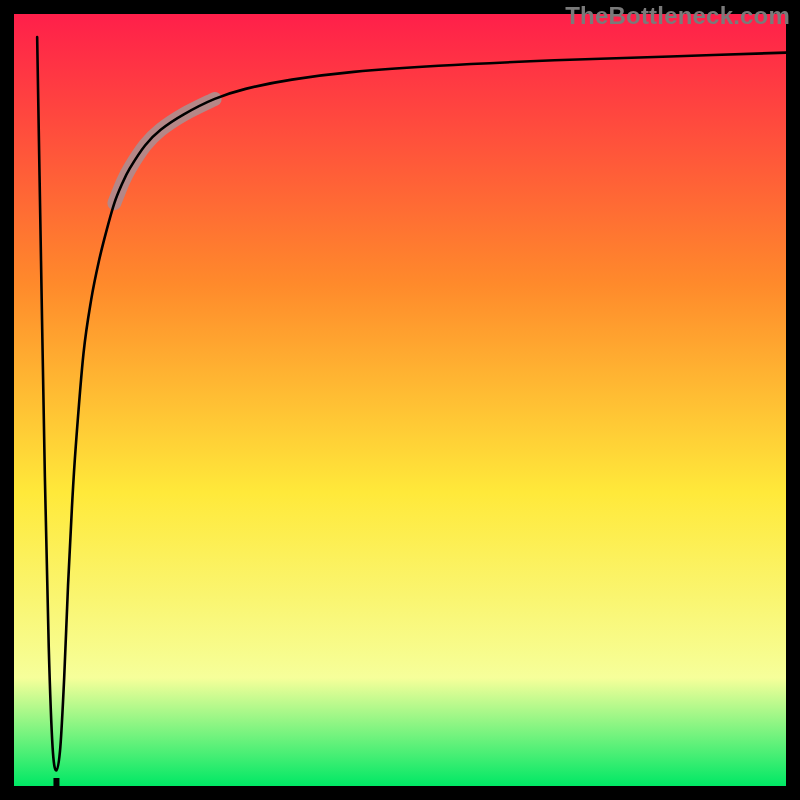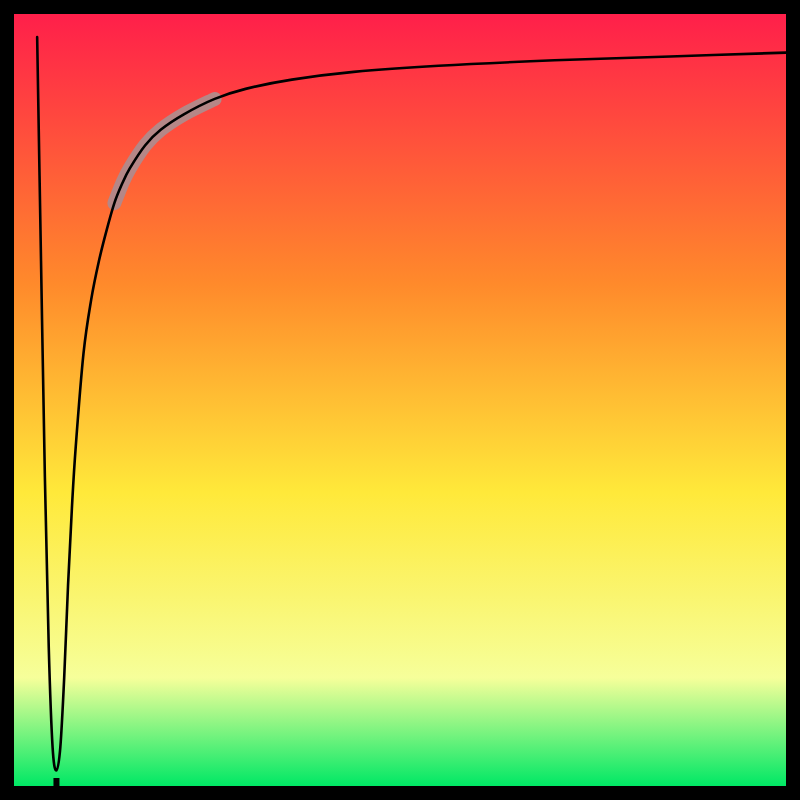--- a/index.html
+++ b/index.html
@@ -54,13 +54,14 @@
     <g id="plot-group" clip-path="url(#plot-clip)">
       <rect id="bg-rect" x="14" y="14" width="772" height="772" fill="url(#bg-grad)"></rect>
       <path id="highlight-path" fill="none" stroke="#b58787" stroke-width="14" stroke-linecap="round" d="M 114.36 203.14 C 115.64666666666668 199.92333333333332, 119.50666666666667 189.63000000000002, 122.08000000000001 183.84000000000003 C 124.65333333333335 178.05000000000004, 125.94000000000001 174.83333333333331, 129.8 168.39999999999998 C 133.66000000000003 161.96666666666664, 140.09333333333333 151.67333333333332, 145.24 145.24 C 150.38666666666668 138.8066666666667, 154.24666666666667 134.94666666666674, 160.68 129.80000000000007 C 167.11333333333334 124.6533333333334, 174.83333333333334 119.5066666666667, 183.84 114.36000000000001 C 192.84666666666666 109.21333333333332, 209.57333333333332 101.4933333333333, 214.72 98.91999999999996"></path>
       <path id="curve-path" fill="none" stroke="#000000" stroke-width="2.6" stroke-linejoin="round" stroke-linecap="round" d="M 37.16 37.15999999999997 C 37.80333333333333 74.4733333333333, 39.733333333333334 187.69999999999996, 41.02 261.03999999999996 C 42.30666666666667 334.38, 43.59333333333333 412.8666666666667, 44.879999999999995 477.2 C 46.166666666666664 541.5333333333333, 47.45333333333333 602.0066666666667, 48.74 647.04 C 50.02666666666667 692.0733333333333, 51.31333333333333 726.8133333333333, 52.6 747.4 C 53.88666666666667 767.9866666666667, 55.17333333333333 770.56, 56.46 770.56 C 57.74666666666667 770.56, 59.03333333333333 762.8399999999999, 60.32 747.4 C 61.60666666666667 731.96, 62.89333333333334 704.9399999999999, 64.18 677.92 C 65.46666666666667 650.9, 66.75333333333334 613.5866666666666, 68.04 585.28 C 69.32666666666667 556.9733333333334, 70.61333333333334 531.24, 71.9 508.08 C 73.18666666666667 484.91999999999996, 73.82999999999998 472.05333333333334, 75.75999999999999 446.32 C 77.69 420.58666666666664, 80.90666666666667 378.1266666666666, 83.48 353.67999999999995 C 86.05333333333334 329.2333333333333, 88.62666666666667 315.08, 91.2 299.64 C 93.77333333333334 284.2, 96.34666666666666 272.61999999999995, 98.92 261.03999999999996 C 101.49333333333334 249.45999999999995, 104.06666666666666 239.80999999999997, 106.64 230.15999999999997 C 109.21333333333334 220.50999999999996, 111.78666666666666 210.85999999999999, 114.36 203.14 C 116.93333333333334 195.42, 119.50666666666667 189.63000000000002, 122.08000000000001 183.84000000000003 C 124.65333333333335 178.05000000000004, 125.94000000000001 174.83333333333331, 129.8 168.39999999999998 C 133.66000000000003 161.96666666666664, 140.09333333333333 151.67333333333332, 145.24 145.24 C 150.38666666666668 138.8066666666667, 154.24666666666667 134.94666666666674, 160.68 129.80000000000007 C 167.11333333333334 124.6533333333334, 174.83333333333334 119.5066666666667, 183.84 114.36000000000001 C 192.84666666666666 109.21333333333332, 204.42666666666668 103.16599999999995, 214.72 98.91999999999996 C 225.01333333333332 94.67399999999996, 232.73333333333332 92.10066666666667, 245.6 88.88400000000001 C 258.46666666666664 85.66733333333336, 273.9066666666667 82.45066666666668, 291.92 79.62 C 309.93333333333334 76.78933333333333, 329.23333333333335 74.21599999999997, 353.68 71.89999999999998 C 378.12666666666667 69.58399999999999, 405.1466666666667 67.65400000000004, 438.6 65.72400000000005 C 472.05333333333334 63.79400000000006, 515.8 61.864000000000054, 554.4 60.32000000000005 C 593 58.776000000000046, 631.5999999999999 57.746666666666705, 670.1999999999999 56.460000000000036 C 708.8 55.17333333333337, 766.7 53.24333333333336, 786 52.60000000000002"></path>
       <rect id="notch-rect" fill="#000000" x="53.46" y="778" width="6" height="10"></rect>
     </g>
 
     <rect id="frame-rect" x="7" y="7" width="786" height="786" fill="none" stroke="#000000" stroke-width="14"></rect>
   </svg>
 
+  <div class="watermark">TheBottleneck.com</div>
 </div>
 
 </body></html>

